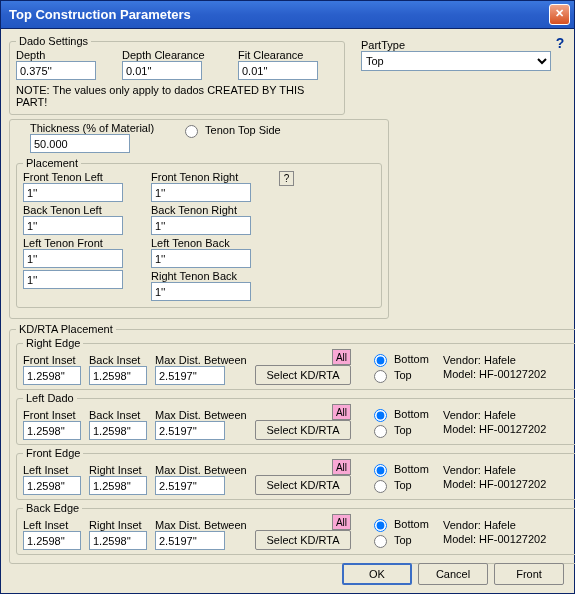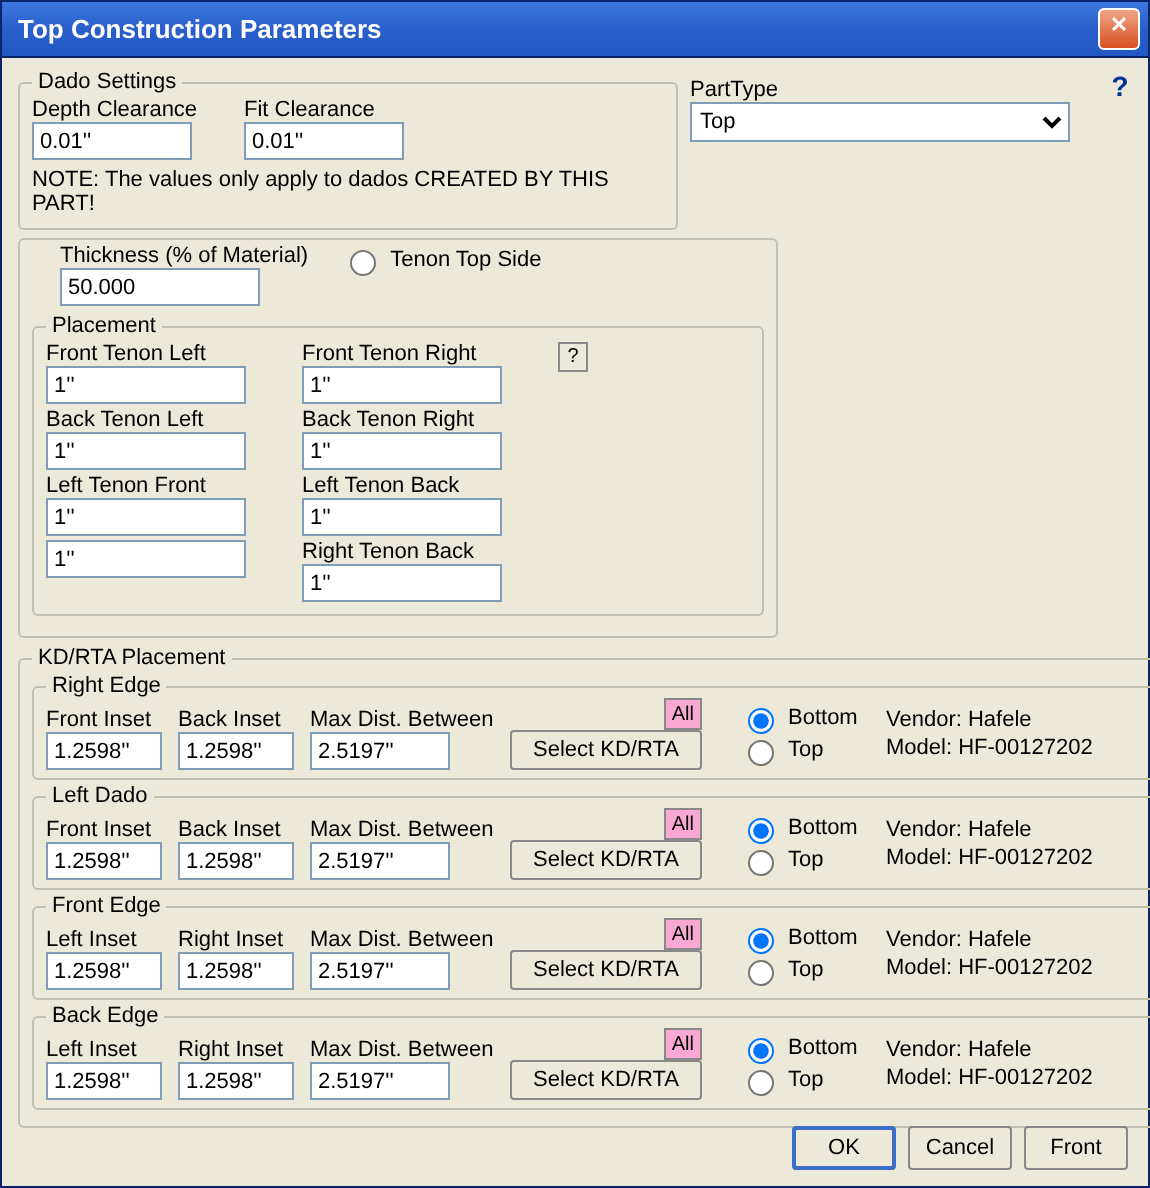--- a/index.html
+++ b/index.html
@@ -48,21 +48,21 @@
   fieldset {
     border: 1px solid #C0C0B0;
     border-radius: 3px;
     padding: 2px 6px 6px 6px;
     margin: 0 0 4px 0;
   }
   legend {
     padding: 0 3px;
     color: #000;
   }
-  .row { display: flex; align-items: flex-start; gap: 6px; }
+  .row { display: flex; align-items: flex-start; gap: 16px; }
   .col { display: flex; flex-direction: column; }
   label.fld { font-size: 11px; margin-bottom: 0px; display:block;}
   input.text {
     font-family: Tahoma, sans-serif;
     font-size: 11px;
     height: 19px;
     padding: 1px 3px;
     border: 1px solid #7F9DB9;
     background: white;
   }
@@ -126,40 +126,44 @@
   }
   .edge-row .labels { font-size: 11px; }
   .radio-col { display:flex; flex-direction:column; gap:0px; align-self:center;}
   .vendor-col { display:flex; flex-direction:column; gap:2px; align-self:center; font-size:11px;}
   .footer-btns {
     position: absolute;
     right: 10px; bottom: 8px;
     display: flex;
     gap: 6px;
   }
-  .footer-btns .btn { width: 52px; height: 22px; }
+  .footer-btns .btn { width: 70px; height: 22px; }
   .footer-btns .btn.default { border: 2px solid #3B6EC5; }
   .tenon-radio-stack { display:flex; flex-direction:column; gap:0px; margin-left:10px;}
 </style>
 </head>
 <body>
 
 <div class="window">
   <div class="titlebar">
     <span class="title">Top Construction Parameters</span>
     <div class="close-btn">✕</div>
   </div>
 
   <div class="client">
     <div class="help-icon-top">?</div>
 
     <div class="row">
       <fieldset style="flex:0 0 330px;">
         <legend>Dado Settings</legend>
         <div class="row">
+          <div class="col" style="width:90px;">
+            <label class="fld">Depth</label>
+            <input class="text" style="width: 80px;" value="0.375''">
+          </div>
           <div class="col" style="width:100px;">
             <label class="fld">Depth Clearance</label>
             <input class="text" style="width: 80px;" value="0.01''">
           </div>
           <div class="col" style="width:100px;">
             <label class="fld">Fit Clearance</label>
             <input class="text" style="width: 80px;" value="0.01''">
           </div>
         </div>
         <div class="note">NOTE: The values only apply to dados CREATED BY THIS PART!</div>

